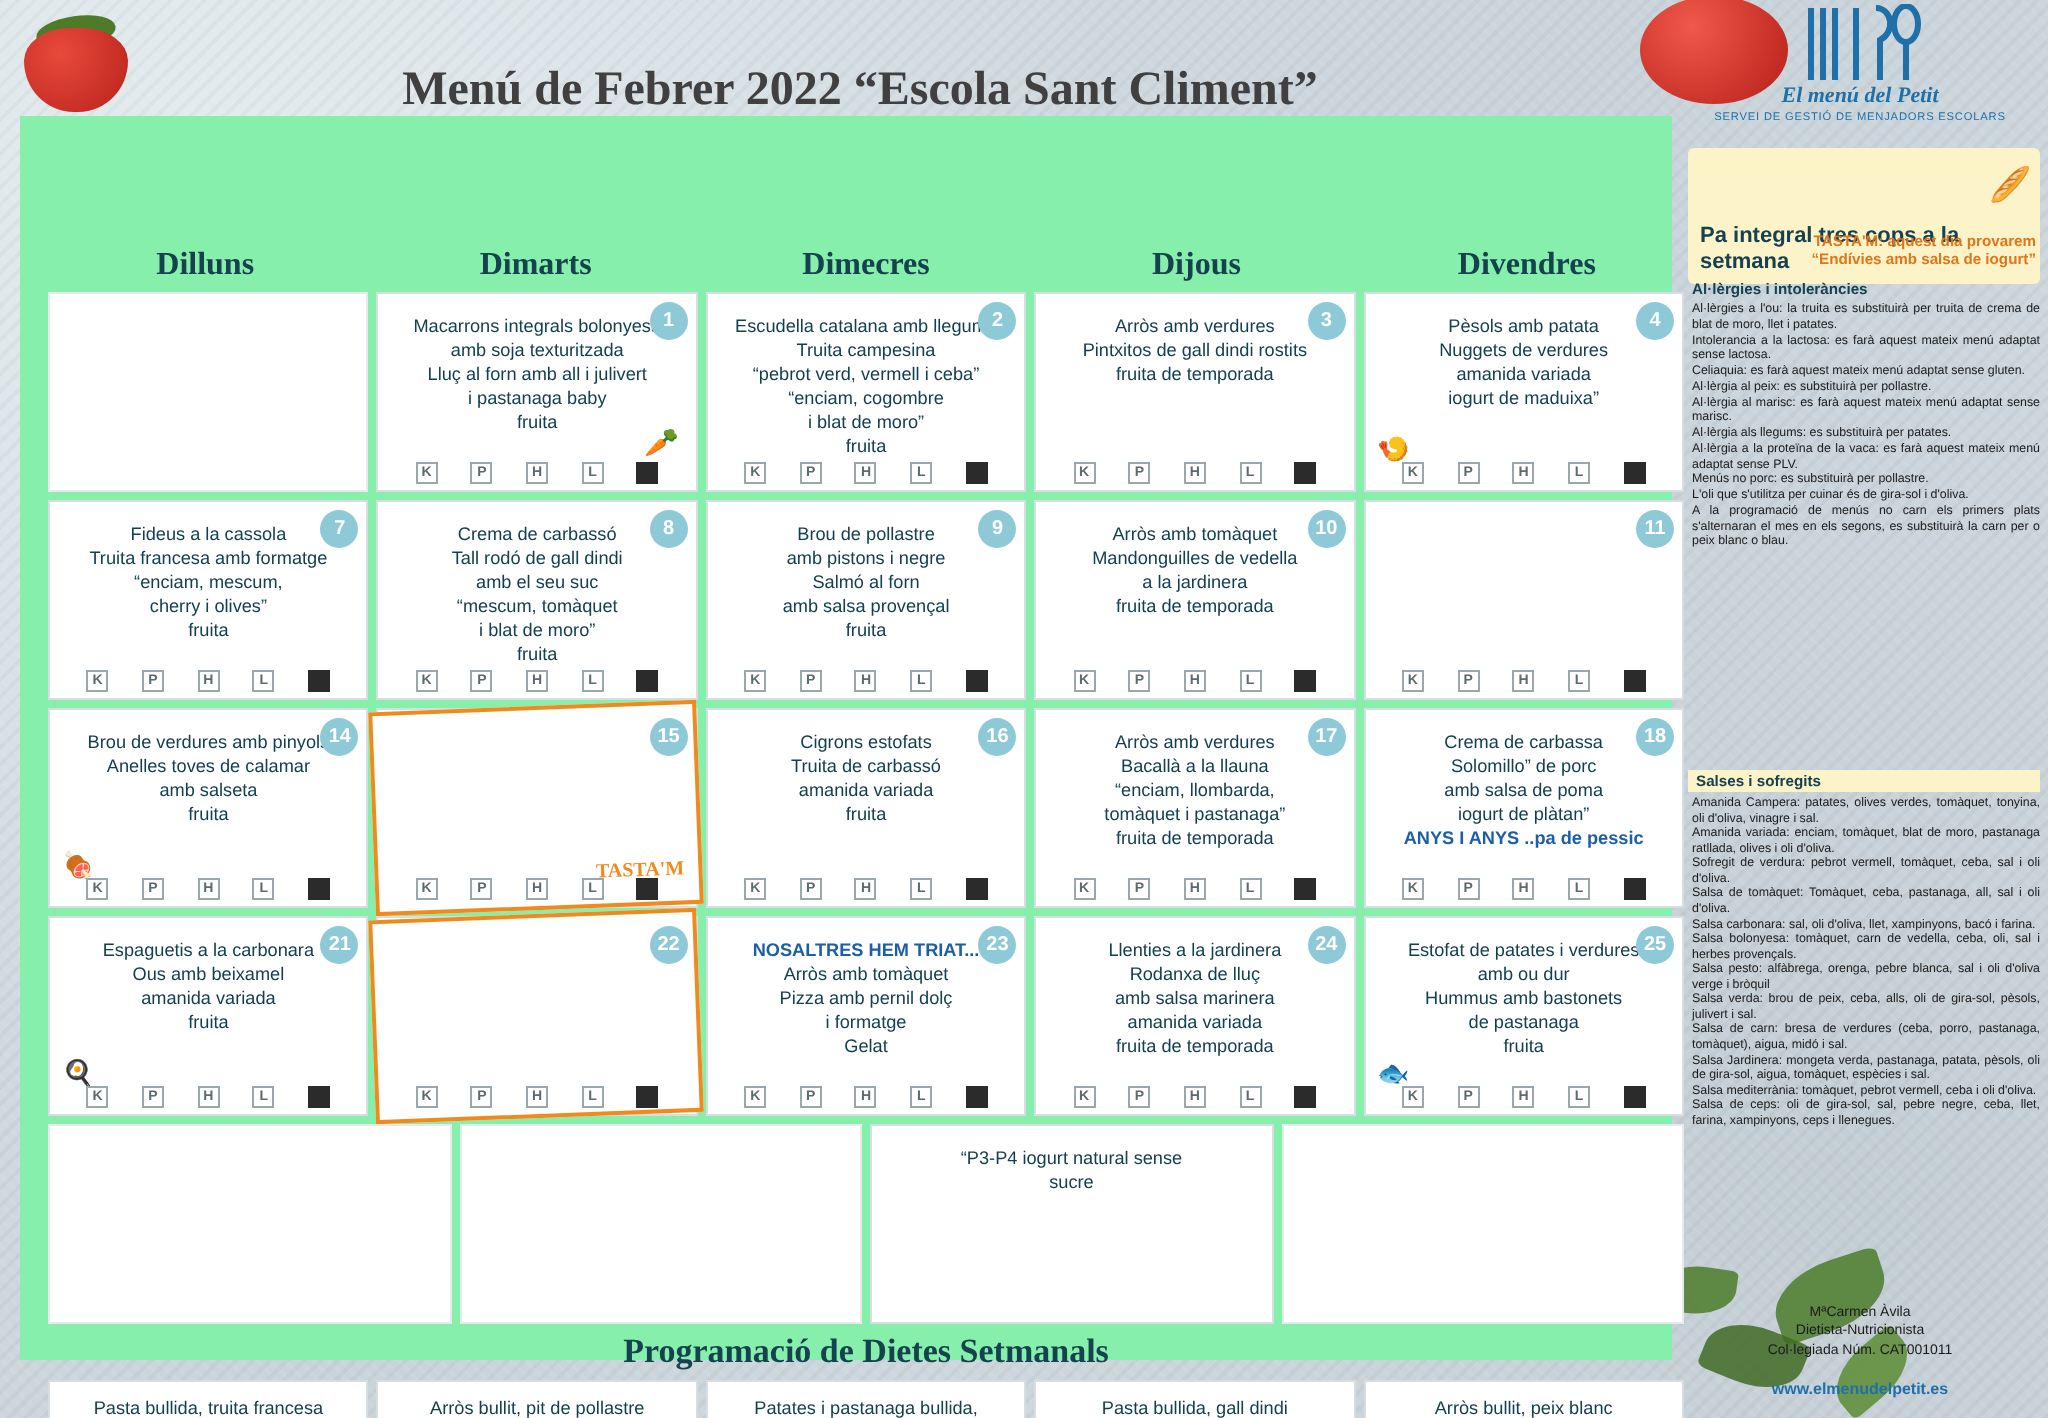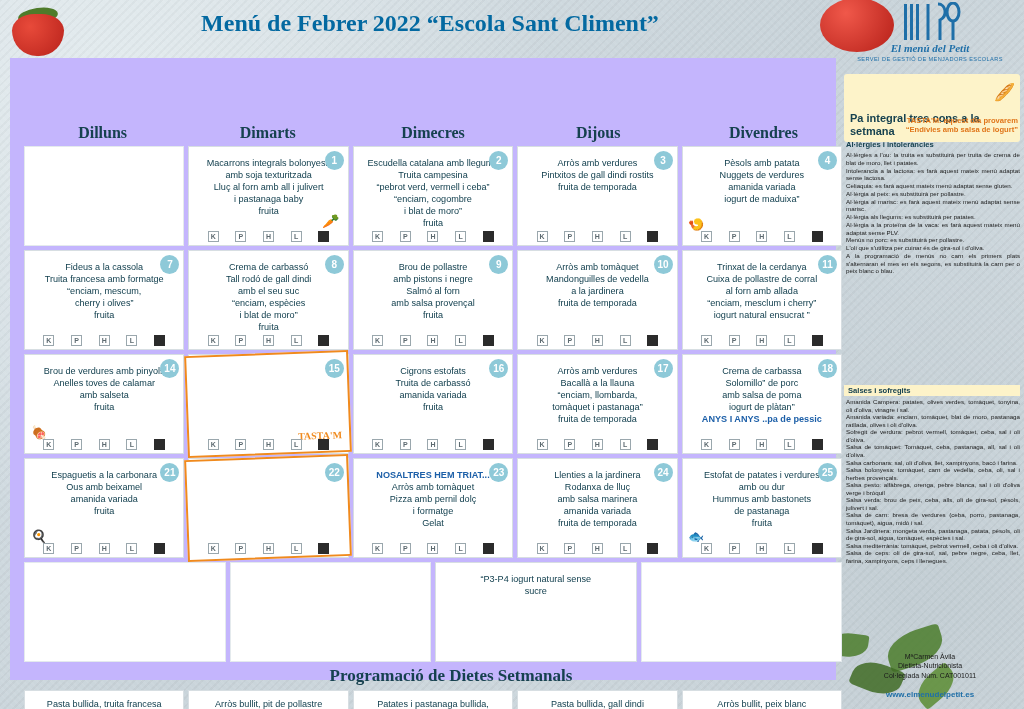--- a/index.html
+++ b/index.html
@@ -34,25 +34,25 @@
   .basil{position:absolute;right:60px;bottom:6px;width:150px;height:90px;}
   .basil i{position:absolute;display:block;background:#4b7c2b;border-radius:60% 10% 60% 10%;opacity:.85;}
   .basil i:nth-child(1){width:58px;height:34px;right:20px;bottom:38px;transform:rotate(-18deg);}
   .basil i:nth-child(2){width:50px;height:30px;right:62px;bottom:10px;transform:rotate(22deg);background:#3f6b24;}
   .basil i:nth-child(3){width:44px;height:26px;right:6px;bottom:4px;transform:rotate(-40deg);background:#5a8c33;}
   .basil i:nth-child(4){width:40px;height:24px;right:96px;bottom:46px;transform:rotate(8deg);background:#4b7c2b;}
 
   
   .sheet {
     position:absolute; left:10px; top:58px; width:826px; height:622px;
-    background:#c4b5fd;
+    background:#86efac;
   }
   .title {
-    position:absolute; left:120px; top:10px; width:620px; text-align:center;
-    font-size:24px; font-weight:bold; color:#0369a1;
+    position:absolute; left:120px; top:32px; width:620px; text-align:center;
+    font-size:24px; font-weight:bold; color:#404040;
     font-family:"Liberation Serif", serif;
   }
   
   .dayheads{position:absolute;left:10px;top:66px;width:826px;height:26px;display:flex;}
   .dayheads div{flex:1;text-align:center;font-size:16px;font-weight:bold;color:#16414f;font-family:"Liberation Serif",serif;}
 
   .grid{position:absolute;left:14px;top:88px;width:818px;}
   .week{display:flex;gap:4px;margin-bottom:4px;}
   .cell{
     position:relative;flex:1;height:100px;background:#ffffff;
@@ -85,21 +85,21 @@
     border:2px solid #f08a1d;transform:rotate(-2.2deg);background:#fff;
   }
   .tastam-label{position:absolute;right:6px;bottom:12px;color:#f08a1d;font-weight:bold;font-size:10px;
     font-family:"Liberation Serif",serif;transform:rotate(-2deg);}
   
   .foodicon{position:absolute;left:6px;bottom:14px;font-size:13px;line-height:1;}
   .carrot{position:absolute;right:8px;bottom:16px;font-size:14px;}
 
   
   .progtitle{
-    position:absolute;left:28px;top:608px;width:826px;text-align:center;
+    position:absolute;left:10px;top:608px;width:826px;text-align:center;
     font-size:17px;font-weight:bold;color:#16414f;font-family:"Liberation Serif",serif;
   }
   .progrow{position:absolute;left:14px;top:632px;width:818px;display:flex;gap:4px;}
   .progcell{flex:1;height:42px;border:1px solid #d7dee2;background:#fff;
     font-size:9.1px;color:#13404f;text-align:center;display:flex;align-items:center;justify-content:center;
     line-height:1.3;padding:2px;position:relative;}
 
   
   .right{position:absolute;left:840px;top:0;width:180px;height:700px;}
   .logo{position:relative;height:72px;}
@@ -242,21 +242,21 @@
             <div class="ic">L</div>
             <div class="ic filled"></div>
           </div>
         </div>
         <div class="cell">
           <div class="daynum">8</div>
           <div class="menu">
             <span class="ln">Crema de carbassó</span>
             <span class="ln">Tall rodó de gall dindi</span>
             <span class="ln">amb el seu suc</span>
-            <span class="ln">“enciam, espècies</span>
+            <span class="ln">“mescum, tomàquet</span>
             <span class="ln">i blat de moro”</span>
             <span class="ln">fruita</span>
           </div>
           <div class="icons">
             <div class="ic">K</div>
             <div class="ic">P</div>
             <div class="ic">H</div>
             <div class="ic">L</div>
             <div class="ic filled"></div>
           </div>
@@ -289,27 +289,20 @@
           <div class="icons">
             <div class="ic">K</div>
             <div class="ic">P</div>
             <div class="ic">H</div>
             <div class="ic">L</div>
             <div class="ic filled"></div>
           </div>
         </div>
         <div class="cell">
           <div class="daynum">11</div>
-          <div class="menu">
-            <span class="ln">Trinxat de la cerdanya</span>
-            <span class="ln">Cuixa de pollastre de corral</span>
-            <span class="ln">al forn amb allada</span>
-            <span class="ln">“enciam, mesclum i cherry”</span>
-            <span class="ln">iogurt natural ensucrat ”</span>
-          </div>
           <div class="icons">
             <div class="ic">K</div>
             <div class="ic">P</div>
             <div class="ic">H</div>
             <div class="ic">L</div>
             <div class="ic filled"></div>
           </div>
         </div>
       </div>
       <div class="week">

